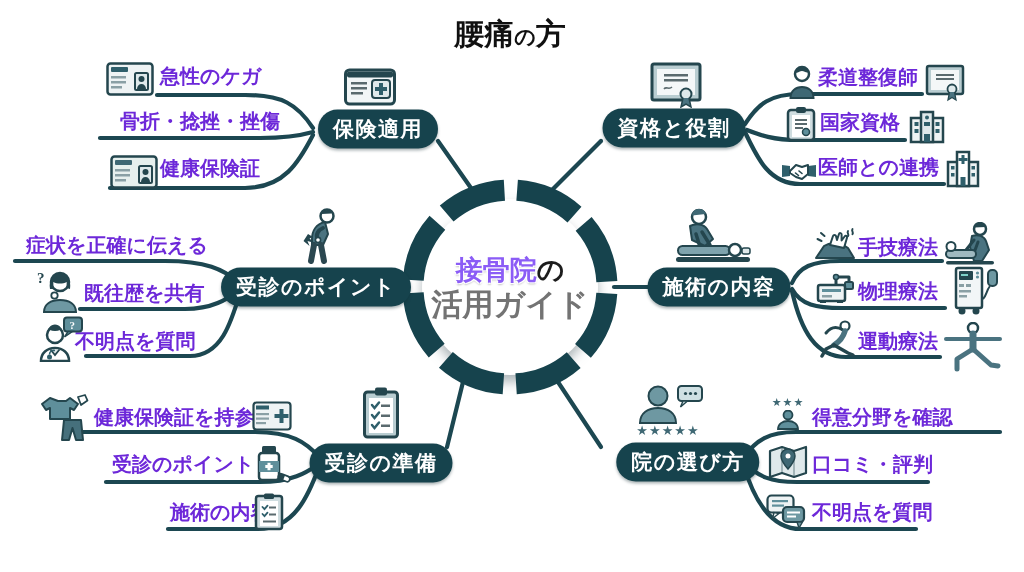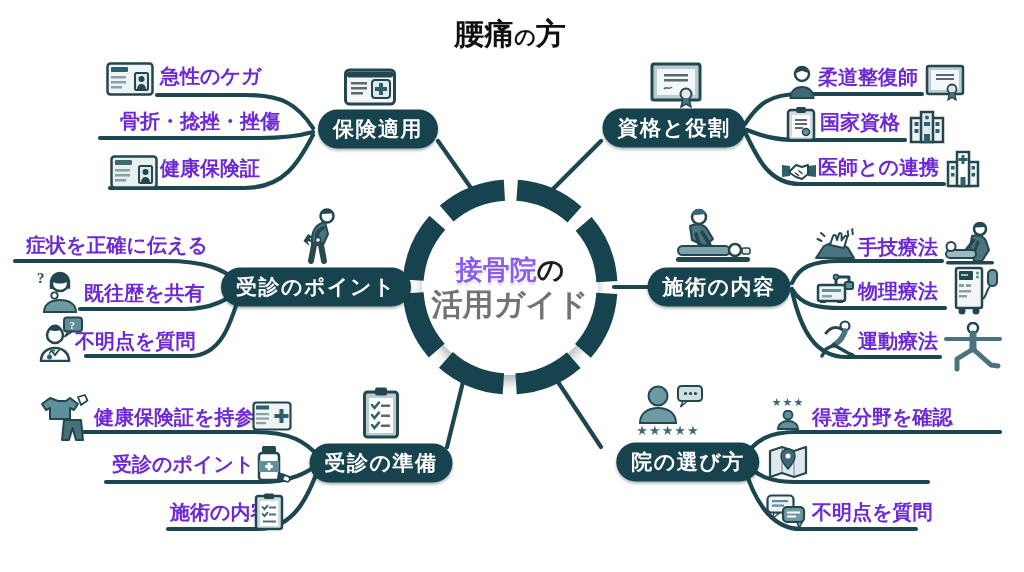--- a/index.html
+++ b/index.html
@@ -101,20 +101,21 @@
 
   <div class="leaf" style="left:858px;top:236px;">手技療法</div>
   <div class="leaf" style="left:858px;top:280px;">物理療法</div>
   <div class="leaf" style="left:858px;top:330px;">運動療法</div>
 
   <div class="leaf" style="left:94px;top:406px;">健康保険証を持参</div>
   <div class="leaf" style="left:112px;top:453px;">受診のポイント</div>
   <div class="leaf" style="left:170px;top:501px;">施術の内容</div>
 
   <div class="leaf" style="left:812px;top:406px;">得意分野を確認</div>
+  <div class="leaf" style="left:812px;top:453px;">口コミ・評判</div>
   <div class="leaf" style="left:812px;top:501px;">不明点を質問</div>
 
   <svg class="icon" style="left:106px;top:62px;" width="48" height="34" viewBox="0 0 48 34">
     <rect x="1.5" y="1.5" width="45" height="31" rx="3" fill="#eef3f4" stroke="#24464e" stroke-width="2.5"></rect>
     <rect x="5" y="5" width="17" height="5" rx="1" fill="#2f5f6b"></rect>
     <rect x="5" y="14" width="15" height="2.5" fill="#8aa0a5"></rect>
       <rect x="5" y="19" width="15" height="2.5" fill="#8aa0a5"></rect>
       <rect x="5" y="24" width="11" height="2.5" fill="#8aa0a5"></rect>
     <rect x="29" y="11" width="13" height="17" rx="1.5" fill="#dfe9eb" stroke="#24464e" stroke-width="2"></rect>
     <circle cx="35.5" cy="17" r="3" fill="#24464e"></circle>

